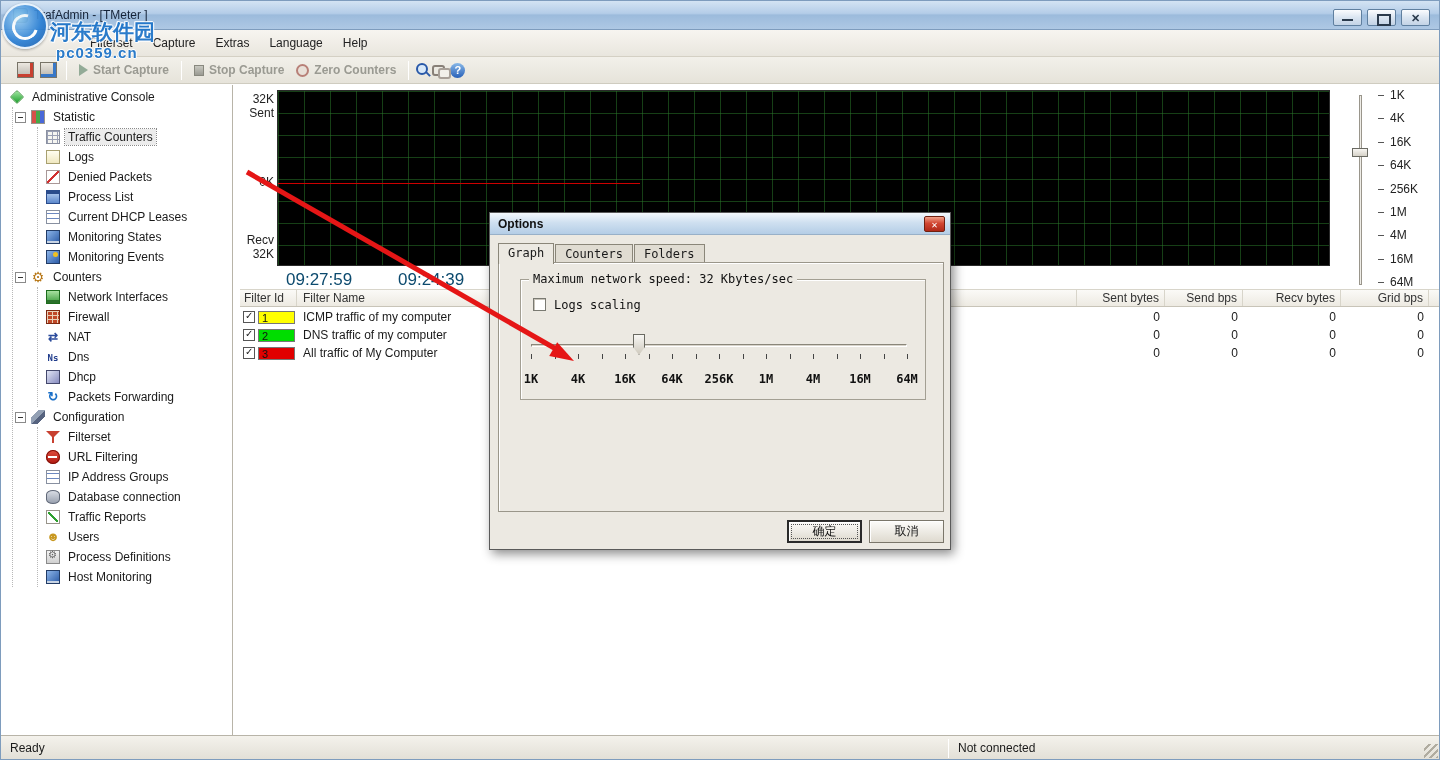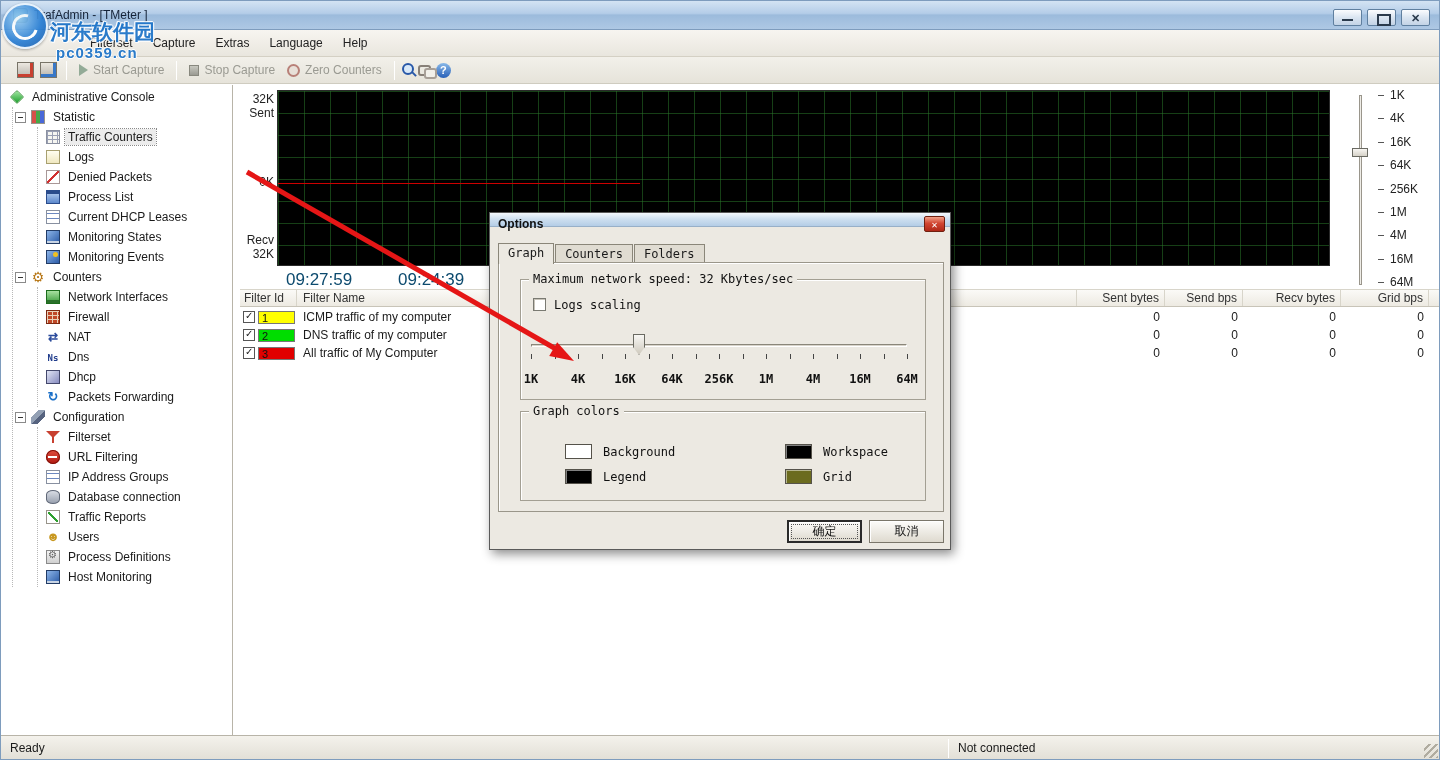--- a/index.html
+++ b/index.html
@@ -19,21 +19,21 @@
 .wb-max::after{content:"";position:absolute;left:9px;top:4px;width:10px;height:8px;border:2px solid #2a3a4c;}
 .wb-close::after{content:"\2715";position:absolute;left:0;top:0;width:100%;text-align:center;font-size:11px;line-height:16px;color:#2a3a4c;font-weight:bold;}
 
 
 .menubar{position:absolute;left:0;top:30px;width:1440px;height:27px;background:linear-gradient(#f7f5f0,#e9e6de);border-bottom:1px solid #d4d0c4;display:flex;align-items:center;padding-left:80px;z-index:2;}
 .menu-item{padding:5px 10px;color:#222;}
 
 
 .toolbar{position:absolute;left:0;top:57px;width:1440px;height:27px;background:linear-gradient(#f2f0ea,#e6e3da);border-bottom:1px solid #cfccc0;display:flex;align-items:center;padding-left:14px;z-index:2;}
 .tb-btn{display:flex;align-items:center;gap:5px;padding:2px 6px;}
-.tb-label{color:#3a3a34;}
+.tb-label{color:#3a3a34;font-weight:bold;}
 .disabled .tb-label{color:#9a9a92;}
 .tb-sep{width:1px;height:19px;background:#c6c2b6;border-right:1px solid #fff;margin:0 6px;}
 .tbi{width:17px;height:16px;position:relative;margin:0 3px;border:1px solid #787468;background:linear-gradient(#ece8e0,#b8b4ac);}
 .tbi-a{box-shadow:inset -3px -3px 0 #c84030;}
 .tbi-b{box-shadow:inset -3px -3px 0 #3878c8;}
 .play-ic{width:0;height:0;border-left:9px solid #93ab97;border-top:6px solid transparent;border-bottom:6px solid transparent;}
 .stop-ic{width:10px;height:11px;background:linear-gradient(#c8c8c0,#9a9a92);border:1px solid #88887e;}
 .zero-ic{width:13px;height:13px;border-radius:50%;border:2px solid #b88078;background:#e8e0d8;}
 .search-ic{position:relative;width:17px;height:16px;}
 .search-ic::before{content:"";position:absolute;left:1px;top:1px;width:8px;height:8px;border:2px solid #2858a8;border-radius:50%;background:#d8e8f8;}
@@ -129,21 +129,21 @@
 
 
 .statusbar{position:absolute;left:0;top:735px;width:1440px;height:25px;background:linear-gradient(#f4f2ec,#e2dfd6);border-top:1px solid #b8b4a8;font-size:12px;z-index:2;}
 .sb-left{position:absolute;left:10px;top:5px;}
 .sb-sep{position:absolute;left:948px;top:3px;width:1px;height:19px;background:#b8b4a8;border-right:1px solid #fff;}
 .sb-right{position:absolute;left:958px;top:5px;}
 .sb-grip{position:absolute;right:2px;bottom:2px;width:14px;height:14px;background:repeating-linear-gradient(135deg,transparent 0 3px,#b0aca0 3px 5px);}
 
 
 .dialog{position:absolute;left:489px;top:212px;width:462px;height:338px;background:#ece9e2;border:1px solid #5a5a5a;box-shadow:3px 4px 10px rgba(0,0,0,.45);z-index:50;font-family:"DejaVu Sans Mono",monospace;font-size:12px;}
-.dlg-title{position:absolute;left:0;top:0;width:100%;height:14px;background:linear-gradient(#f4f8fc,#cfe0f0 45%,#b4cde6);border-bottom:1px solid #98b0c8;}
+.dlg-title{position:absolute;left:0;top:0;width:100%;height:22px;background:linear-gradient(#f4f8fc,#cfe0f0 45%,#b4cde6);border-bottom:1px solid #98b0c8;}
 .dlg-title-text{position:absolute;left:8px;top:4px;color:#111;font-family:"Liberation Sans",sans-serif;font-weight:bold;font-size:12px;}
 .dlg-close{position:absolute;right:5px;top:3px;width:21px;height:16px;border-radius:2px;background:linear-gradient(#f0a088,#d24632 45%,#b02818);border:1px solid #702010;color:#fff;text-align:center;}
 .dlg-close::after{content:"\2715";font-size:10px;line-height:15px;font-weight:bold;}
 .tabs{position:absolute;left:8px;top:30px;display:flex;}
 .tab{height:20px;padding:2px 9px 0 9px;border:1px solid #8a8679;border-bottom:none;background:#e0dcd2;margin-right:1px;position:relative;top:1px;}
 .tab.active{background:#ece9e2;height:21px;top:0;z-index:3;border-color:#8a8679;}
 .tab-panel{position:absolute;left:8px;top:49px;width:446px;height:250px;border:1px solid #9a968a;box-shadow:inset 1px 1px 0 #fff;background:#ece9e2;}
 .grp-box{position:absolute;border:1px solid #a39f93;box-shadow:inset 1px 1px 0 #fff;}
 .grp1{left:30px;top:66px;width:406px;height:121px;}
 .grp2{left:30px;top:198px;width:406px;height:90px;}
@@ -470,31 +470,20 @@
       <span>16K</span>
       <span>64K</span>
       <span>256K</span>
       <span>1M</span>
       <span>4M</span>
       <span>16M</span>
       <span>64M</span>
     </div>
   </div>
 
-  <div class="grp-box grp2">
-    <span class="grp-label">Graph colors</span>
-    <span class="csw sw1" style="background: rgb(255, 255, 255);"></span>
-    <span class="clabel lb1">Background</span>
-    <span class="csw sw2" style="background: rgb(0, 0, 0);"></span>
-    <span class="clabel lb2">Workspace</span>
-    <span class="csw sw3" style="background: rgb(0, 0, 0);"></span>
-    <span class="clabel lb3">Legend</span>
-    <span class="csw sw4" style="background: rgb(107, 107, 30);"></span>
-    <span class="clabel lb4">Grid</span>
-  </div>
 
   <div class="dlg-btn btn-ok">确定</div>
   <div class="dlg-btn btn-cancel">取消</div>
 </div>
 
 <svg class="arrow" width="1440" height="760">
   <line x1="247" y1="172" x2="556" y2="349" stroke="#e51616" stroke-width="5"></line>
   <polygon points="574,361 549.2,356 557.2,342.2" fill="#e51616"></polygon>
 </svg>
 

